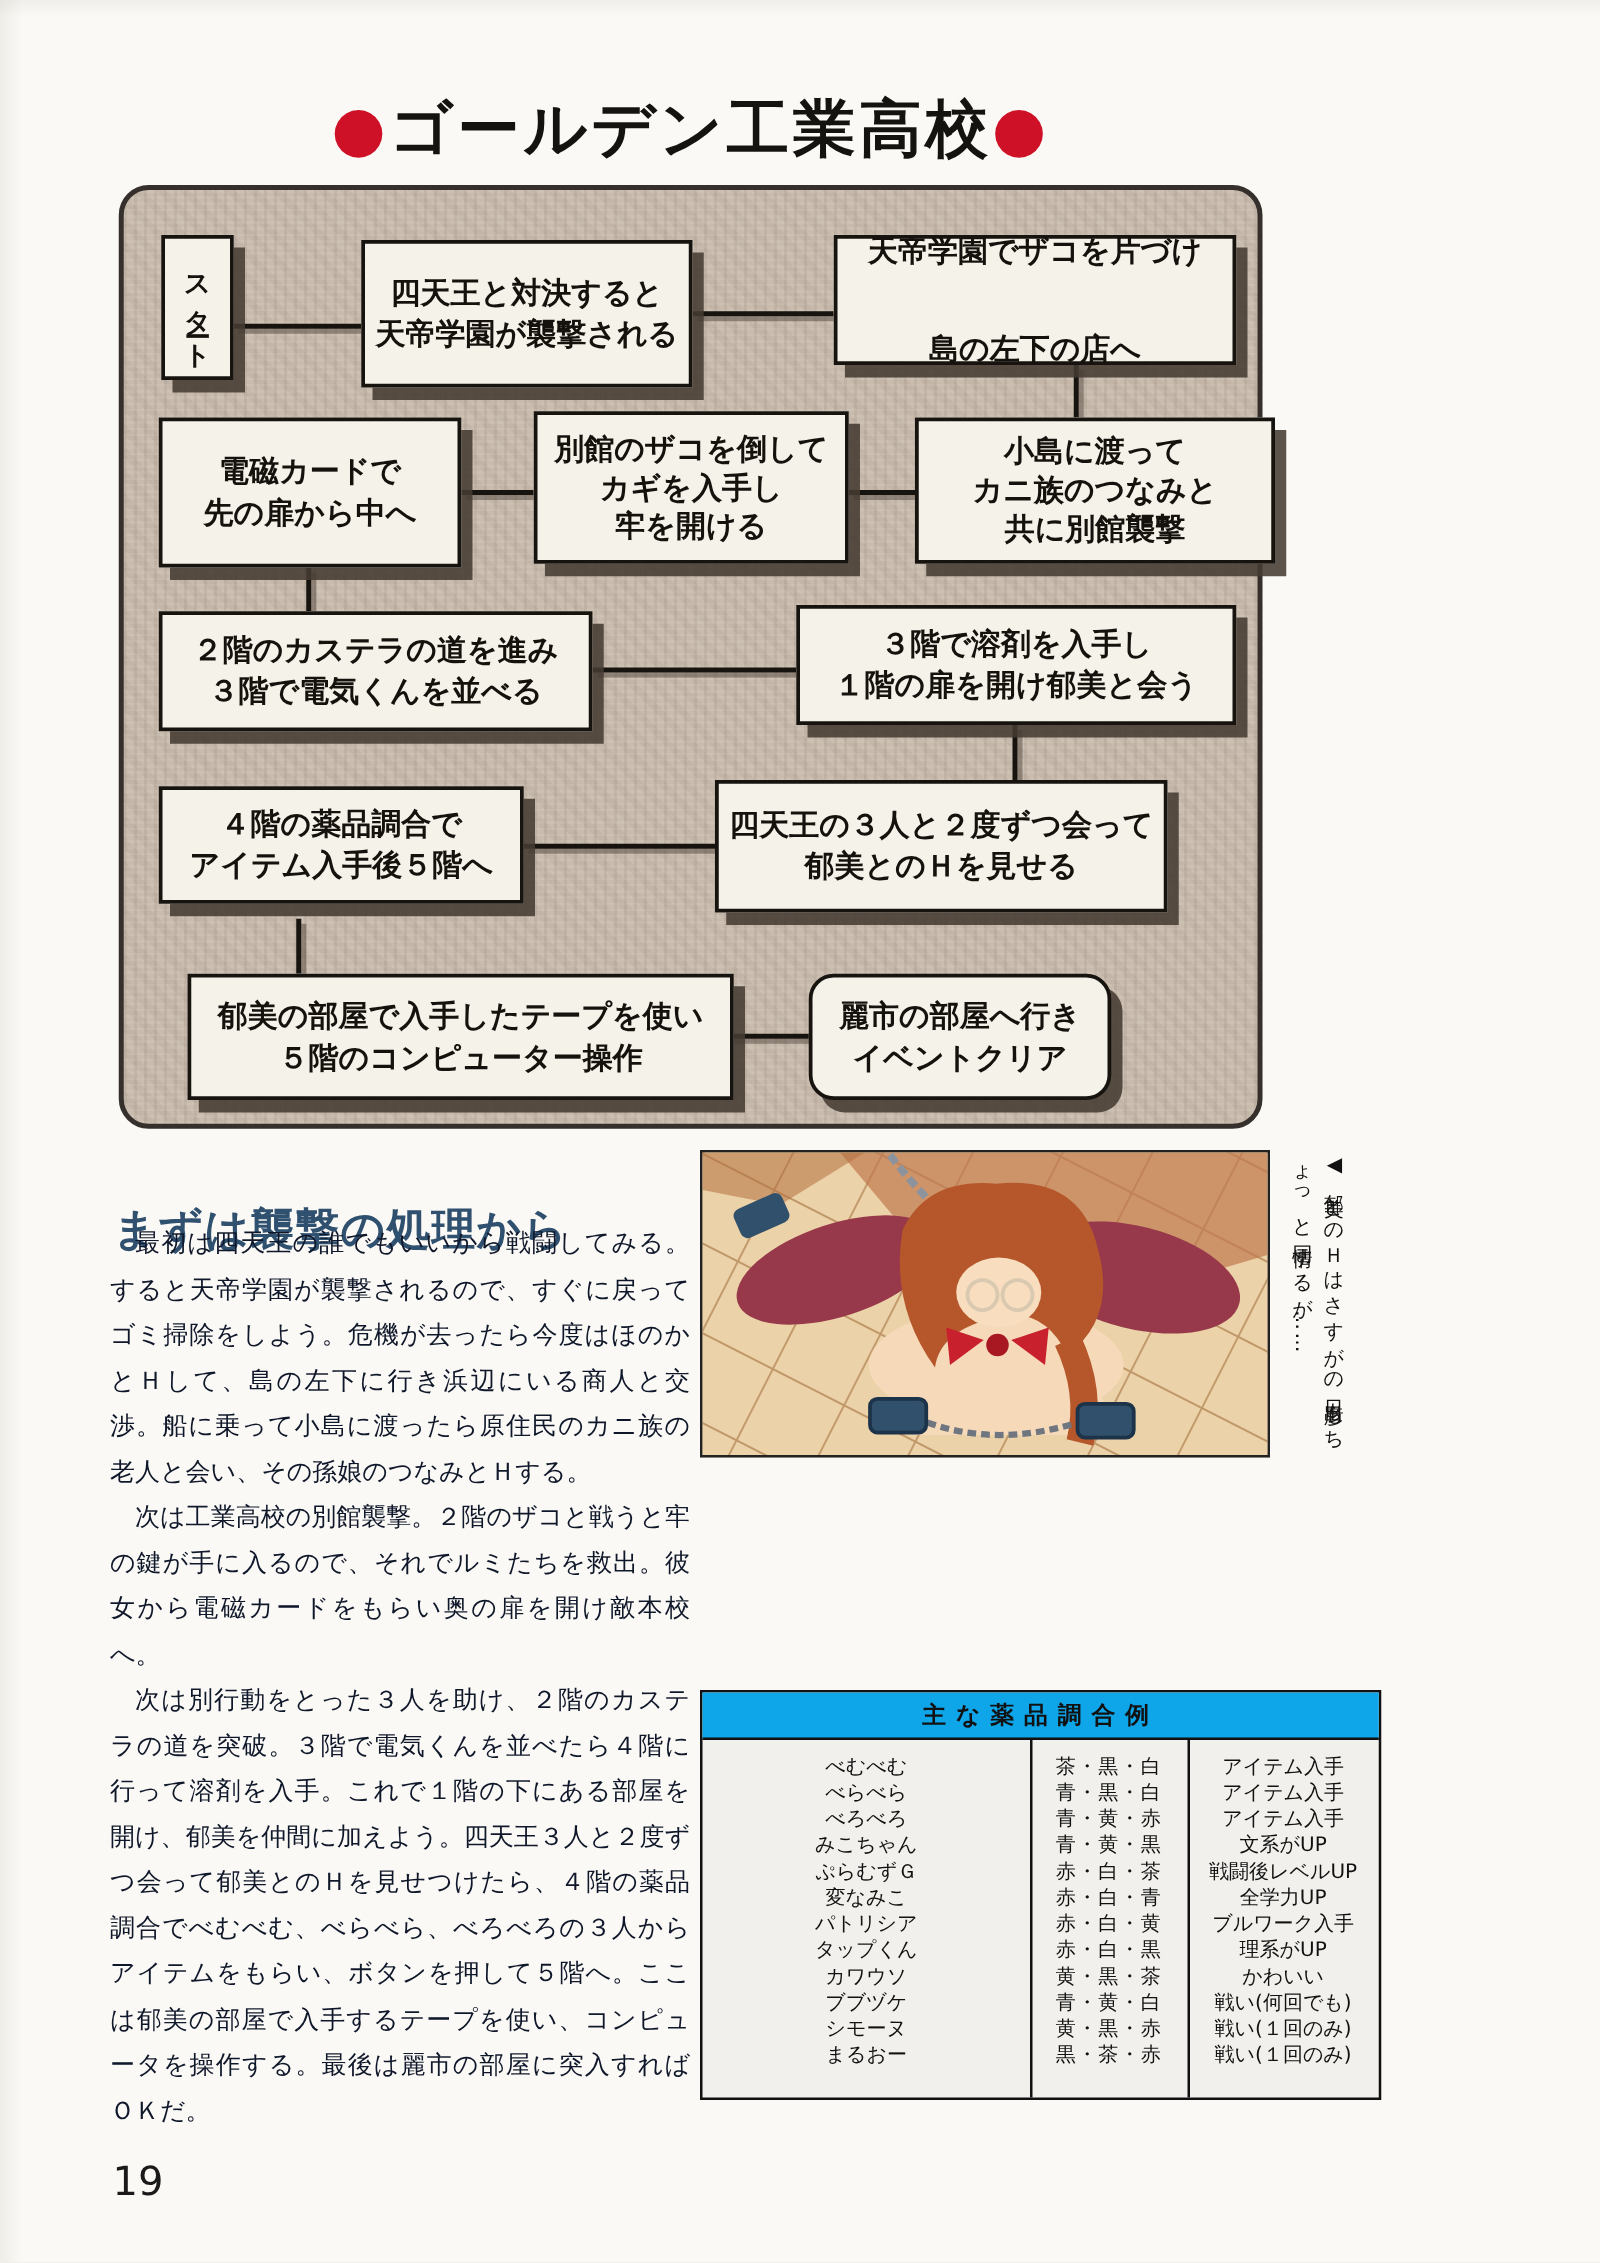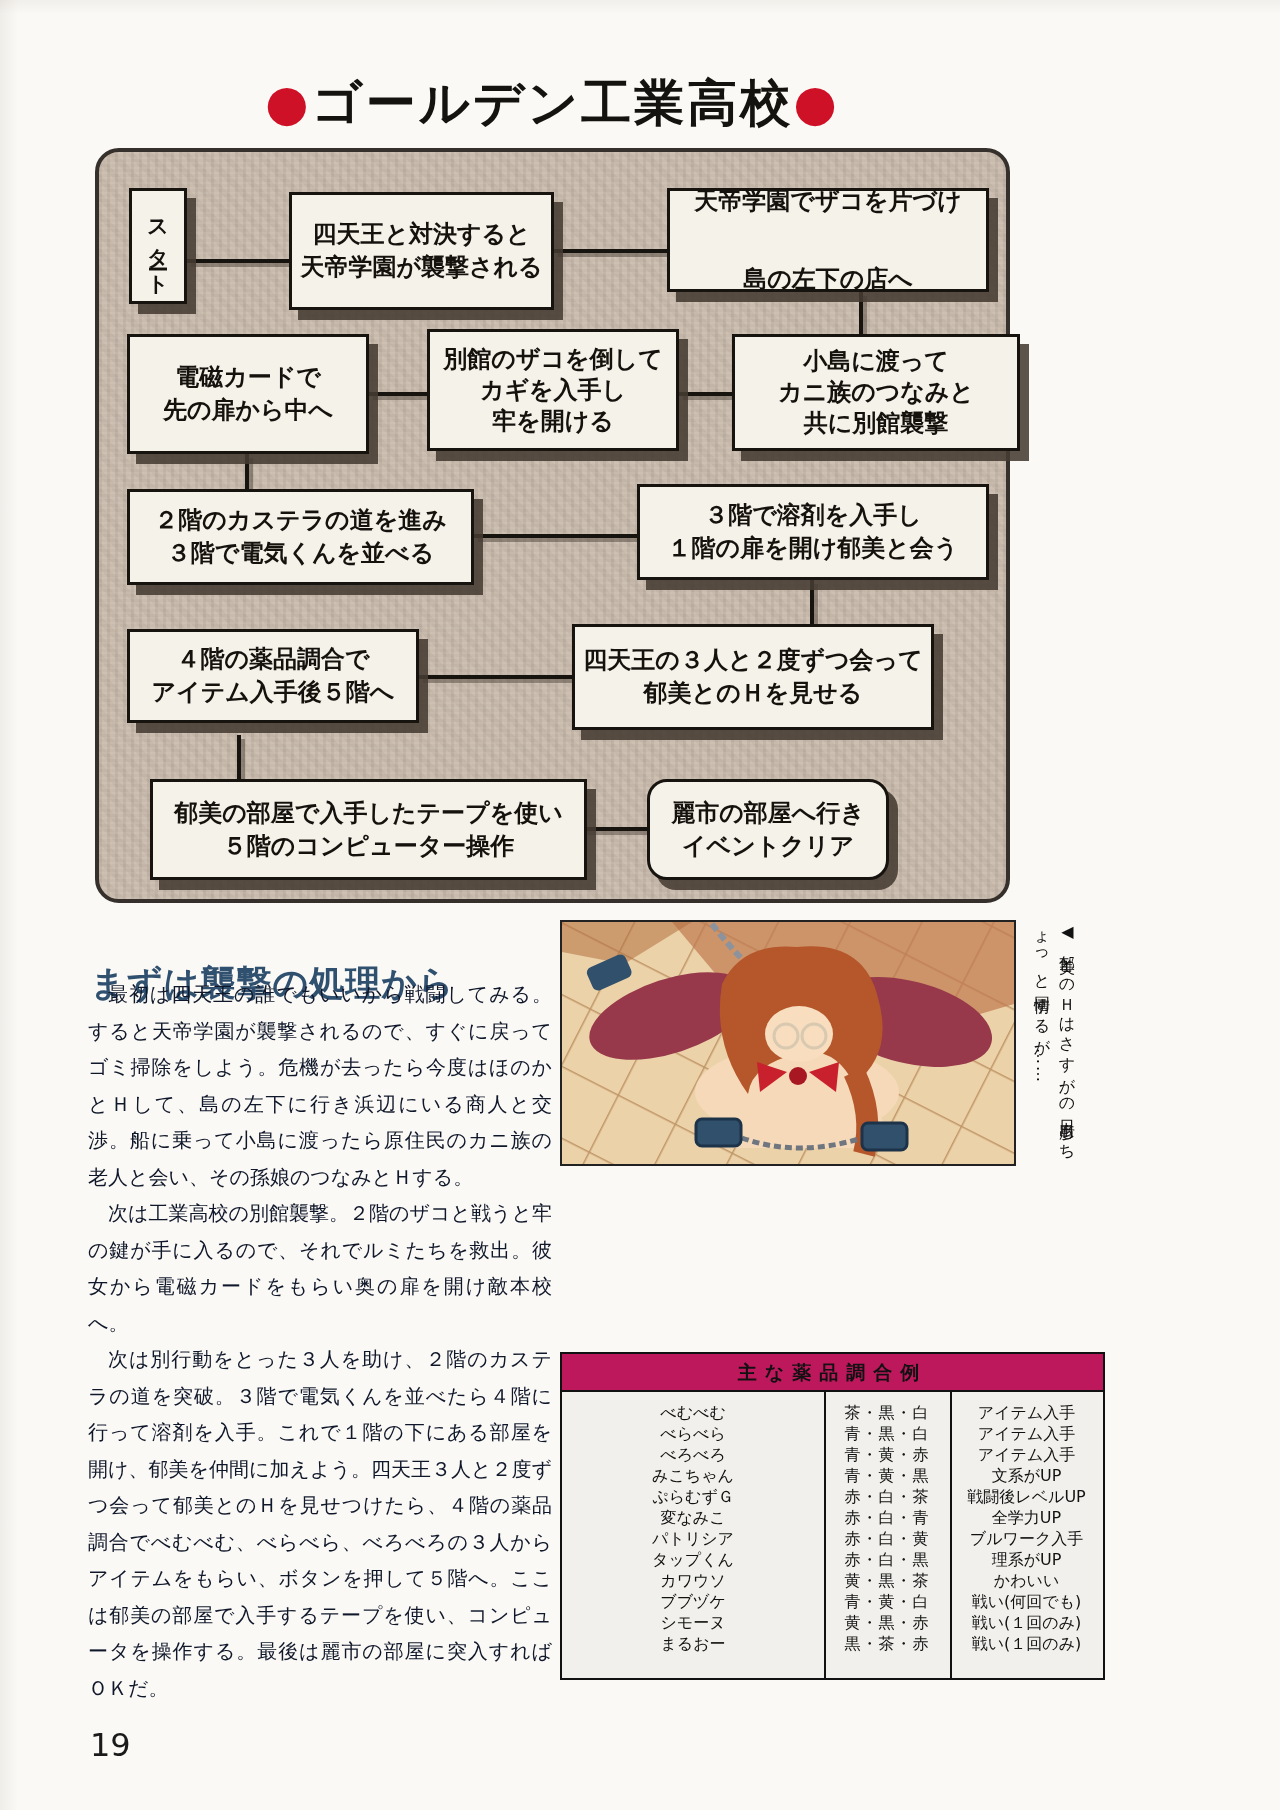--- a/index.html
+++ b/index.html
@@ -66,21 +66,21 @@
   .photo{position:absolute;left:560px;top:920px;width:452px;height:242px;
     border:2px solid #222;box-sizing:content-box;background:#ecd2a9;}
   .photo svg{display:block;}
   .vcaption{position:absolute;left:1030px;top:922px;height:250px;
     writing-mode:vertical-rl;text-orientation:mixed;
     font-size:16px;line-height:25px;letter-spacing:2px;color:#111;}
   
   .dtable{position:absolute;left:560px;top:1352px;width:545px;border:2px solid #111;
     background:#f1f0ec;box-sizing:border-box;}
   .dt-title{height:36px;line-height:36px;text-align:center;font-size:19px;
-    font-weight:700;letter-spacing:8px;border-bottom:2px solid #111;background:#be185d;color:#111;}
+    font-weight:700;letter-spacing:8px;border-bottom:2px solid #111;background:#0ea5e9;color:#111;}
   .dt-body{position:relative;padding:10px 0 24px;}
   .divider{position:absolute;top:0;bottom:0;width:2px;background:#111;}
   .d1{left:262px;} .d2{left:388px;}
   .dt-row{display:flex;height:21px;line-height:21px;font-size:16px;color:#111;}
   .c-name{width:262px;text-align:center;}
   .c-combo{width:126px;text-align:center;letter-spacing:1px;}
   .c-effect{flex:1;text-align:center;}
   
   .pagenum{position:absolute;left:90px;top:1726px;font-size:32px;color:#1a1a1a;}
 </style>

